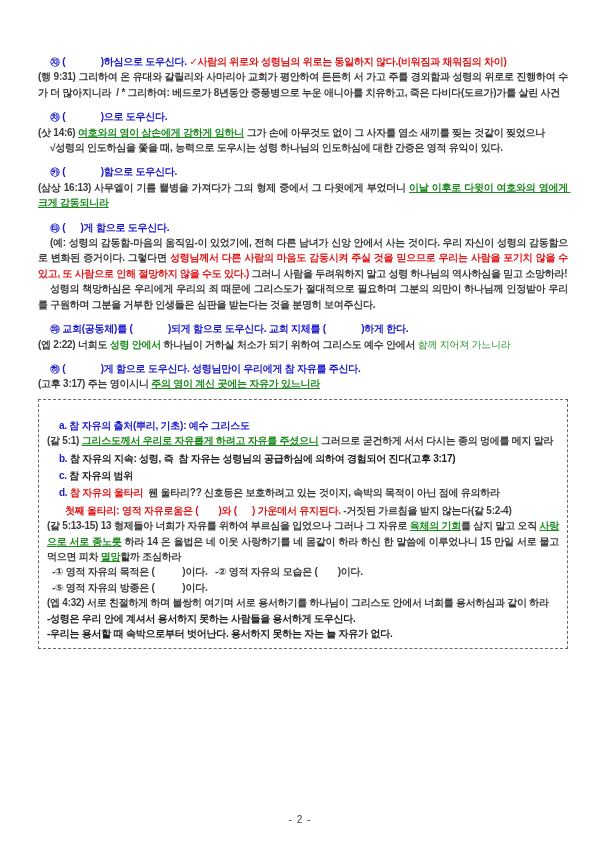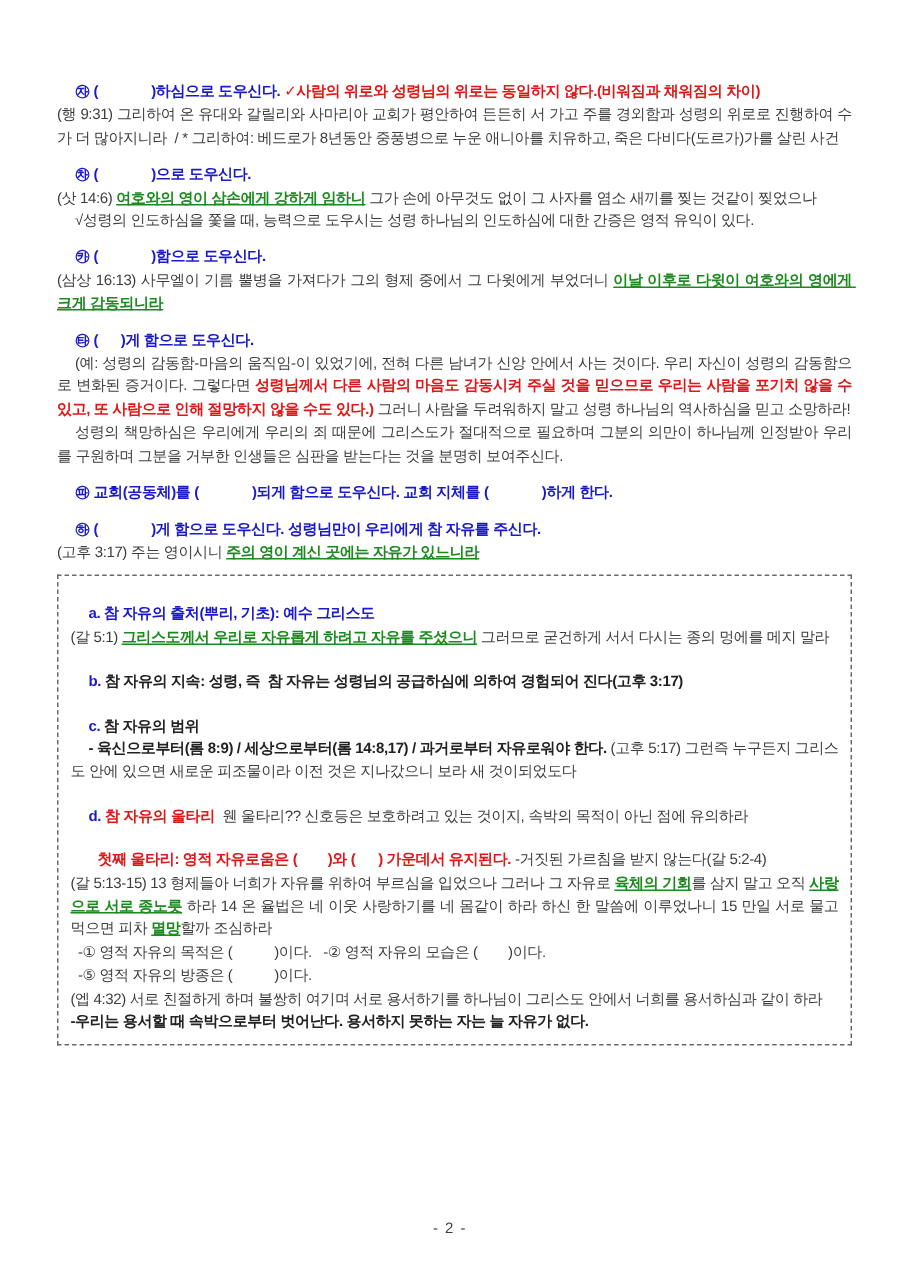--- a/index.html
+++ b/index.html
@@ -6,32 +6,32 @@
   .page{
     width:600px;height:849px;box-sizing:border-box;position:relative;
     background:#ffffff;overflow:hidden;
     padding:45px 32px 0 38px;
     font-family:"Liberation Sans","DejaVu Sans",sans-serif;
     font-size:10px;line-height:15.4px;letter-spacing:-0.25px;
     color:#3d3d3d;
   }
   .para{margin:0;white-space:pre-wrap;text-align:justify;}
   .para.h{margin-top:9px;text-indent:12px;}
-  .para.hb{margin-top:14px;}
+  .para.hb{margin-top:2px;}
   .para.ind1{text-indent:12px;}
   .para.ind2{text-indent:18px;}
   .para.indsm{text-indent:5px;}
   .box{
     border:1px dashed #6a6a6a;
     margin-top:7px;
     padding:6px 8px 7px 8px;
   }
   .box .para.hb:first-child{margin-top:12px;}
   
-  .s-body{color:#3d3d3d;font-weight:normal;}
+  .s-body{color:#3d3d3d;font-weight:bold;}
   .s-body-bold{color:#222222;font-weight:bold;}
   .s-blue-bold{color:#1a1ac8;font-weight:bold;}
   .s-red-bold{color:#e01717;font-weight:bold;}
   .s-green{color:#2e9430;font-weight:normal;}
   .s-green-bold{color:#1d8a1f;font-weight:bold;}
   .s-green-bold-underline{color:#1d8a1f;font-weight:bold;text-decoration:underline;}
   .page-number{
     position:absolute;bottom:22px;left:0;width:100%;
     text-align:center;color:#3d3d3d;letter-spacing:1px;
   }
@@ -45,31 +45,32 @@
       <div class="para"><span class="s-body">(행 9:31) 그리하여 온 유대와 갈릴리와 사마리아 교회가 평안하여 든든히 서 가고 주를 경외함과 성령의 위로로 진행하여 수가 더 많아지니라  / * 그리하여: 베드로가 8년동안 중풍병으로 누운 애니아를 치유하고, 죽은 다비다(도르가)가를 살린 사건</span></div>
       <div class="para h"><span class="s-blue-bold">㉷ (              )으로 도우신다.</span></div>
       <div class="para"><span class="s-body">(삿 14:6) </span><span class="s-green-bold-underline">여호와의 영이 삼손에게 강하게 임하니</span><span class="s-body"> 그가 손에 아무것도 없이 그 사자를 염소 새끼를 찢는 것같이 찢었으나</span></div>
       <div class="para ind1"><span class="s-body">√성령의 인도하심을 쫓을 때, 능력으로 도우시는 성령 하나님의 인도하심에 대한 간증은 영적 유익이 있다.</span></div>
       <div class="para h"><span class="s-blue-bold">㉸ (              )함으로 도우신다.</span></div>
       <div class="para"><span class="s-body">(삼상 16:13) 사무엘이 기름 뿔병을 가져다가 그의 형제 중에서 그 다윗에게 부었더니 </span><span class="s-green-bold-underline">이날 이후로 다윗이 여호와의 영에게 크게 감동되니라</span></div>
       <div class="para h"><span class="s-blue-bold">㉹ (      )게 함으로 도우신다.</span></div>
       <div class="para ind1"><span class="s-body">(예: 성령의 감동함-마음의 움직임-이 있었기에, 전혀 다른 남녀가 신앙 안에서 사는 것이다. 우리 자신이 성령의 감동함으로 변화된 증거이다. 그렇다면 </span><span class="s-red-bold">성령님께서 다른 사람의 마음도 감동시켜 주실 것을 믿으므로 우리는 사람을 포기치 않을 수 있고, 또 사람으로 인해 절망하지 않을 수도 있다.)</span><span class="s-body"> 그러니 사람을 두려워하지 말고 성령 하나님의 역사하심을 믿고 소망하라!</span></div>
       <div class="para ind1"><span class="s-body">성령의 책망하심은 우리에게 우리의 죄 때문에 그리스도가 절대적으로 필요하며 그분의 의만이 하나님께 인정받아 우리를 구원하며 그분을 거부한 인생들은 심판을 받는다는 것을 분명히 보여주신다.</span></div>
       <div class="para h"><span class="s-blue-bold">㉺ 교회(공동체)를 (              )되게 함으로 도우신다. 교회 지체를 (              )하게 한다.</span></div>
+      <div class="para"><span class="s-body">(엡 2:22) 너희도 </span><span class="s-green-bold">성령 안에서</span><span class="s-body"> 하나님이 거하실 처소가 되기 위하여 그리스도 예수 안에서 </span><span class="s-green">함께 지어져 가느니라</span></div>
       <div class="para h"><span class="s-blue-bold">㉻ (              )게 함으로 도우신다. 성령님만이 우리에게 참 자유를 주신다.</span></div>
       <div class="para"><span class="s-body">(고후 3:17) 주는 영이시니 </span><span class="s-green-bold-underline">주의 영이 계신 곳에는 자유가 있느니라</span></div>
     </div>
   <div id="freedom-box" class="box">
       <div class="para hb ind1"><span class="s-blue-bold">a. 참 자유의 출처(뿌리, 기초): 예수 그리스도</span></div>
       <div class="para"><span class="s-body">(갈 5:1) </span><span class="s-green-bold-underline">그리스도께서 우리로 자유롭게 하려고 자유를 주셨으니</span><span class="s-body"> 그러므로 굳건하게 서서 다시는 종의 멍에를 메지 말라</span></div>
       <div class="para hb ind1"><span class="s-blue-bold">b.</span><span class="s-body-bold"> 참 자유의 지속: 성령, 즉  참 자유는 성령님의 공급하심에 의하여 경험되어 진다(고후 3:17)</span></div>
       <div class="para hb ind1"><span class="s-blue-bold">c.</span><span class="s-body-bold"> 참 자유의 범위</span></div>
-      <div class="para ind1"><span class="s-body-bold">- 육신으로부터(롬 8:9) / 세상으로부터(롬 14:8,17) / 과거로부터 자유로워야 한다. </span><span class="s-body">(고후 5:17) 그런즉 누구든지 그리스도 안에 있으면 새로운 피조물이라 이전 것은 지나갔으니 보라 새 것이되었도다</span></div>
       <div class="para hb ind1"><span class="s-blue-bold">d.</span><span class="s-red-bold"> 참 자유의 울타리</span><span class="s-body">  웬 울타리?? 신호등은 보호하려고 있는 것이지, 속박의 목적이 아닌 점에 유의하라</span></div>
       <div class="para hb ind2"><span class="s-red-bold">첫째 울타리: 영적 자유로움은 (        )와 (      ) 가운데서 유지된다.</span><span class="s-body"> -거짓된 가르침을 받지 않는다(갈 5:2-4)</span></div>
       <div class="para"><span class="s-body">(갈 5:13-15) 13 형제들아 너희가 자유를 위하여 부르심을 입었으나 그러나 그 자유로 </span><span class="s-green-bold-underline">육체의 기회</span><span class="s-body">를 삼지 말고 오직 </span><span class="s-green-bold-underline">사랑으로 서로 종노릇</span><span class="s-body"> 하라 14 온 율법은 네 이웃 사랑하기를 네 몸같이 하라 하신 한 말씀에 이루었나니 15 만일 서로 물고 먹으면 피차 </span><span class="s-green-bold-underline">멸망</span><span class="s-body">할까 조심하라</span></div>
       <div class="para indsm"><span class="s-body">-① 영적 자유의 목적은 (           )이다.   -② 영적 자유의 모습은 (        )이다.</span></div>
       <div class="para indsm"><span class="s-body">-⑤ 영적 자유의 방종은 (           )이다.</span></div>
       <div class="para"><span class="s-body">(엡 4:32) 서로 친절하게 하며 불쌍히 여기며 서로 용서하기를 하나님이 그리스도 안에서 너희를 용서하심과 같이 하라</span></div>
+      <div class="para"><span class="s-body-bold">-성령은 우리 안에 계셔서 용서하지 못하는 사람들을 용서하게 도우신다.</span></div>
       <div class="para"><span class="s-body-bold">-우리는 용서할 때 속박으로부터 벗어난다. 용서하지 못하는 자는 늘 자유가 없다.</span></div>
     </div>
   <div class="page-number">- 2 -</div>
 </div>
 
 </body></html>

